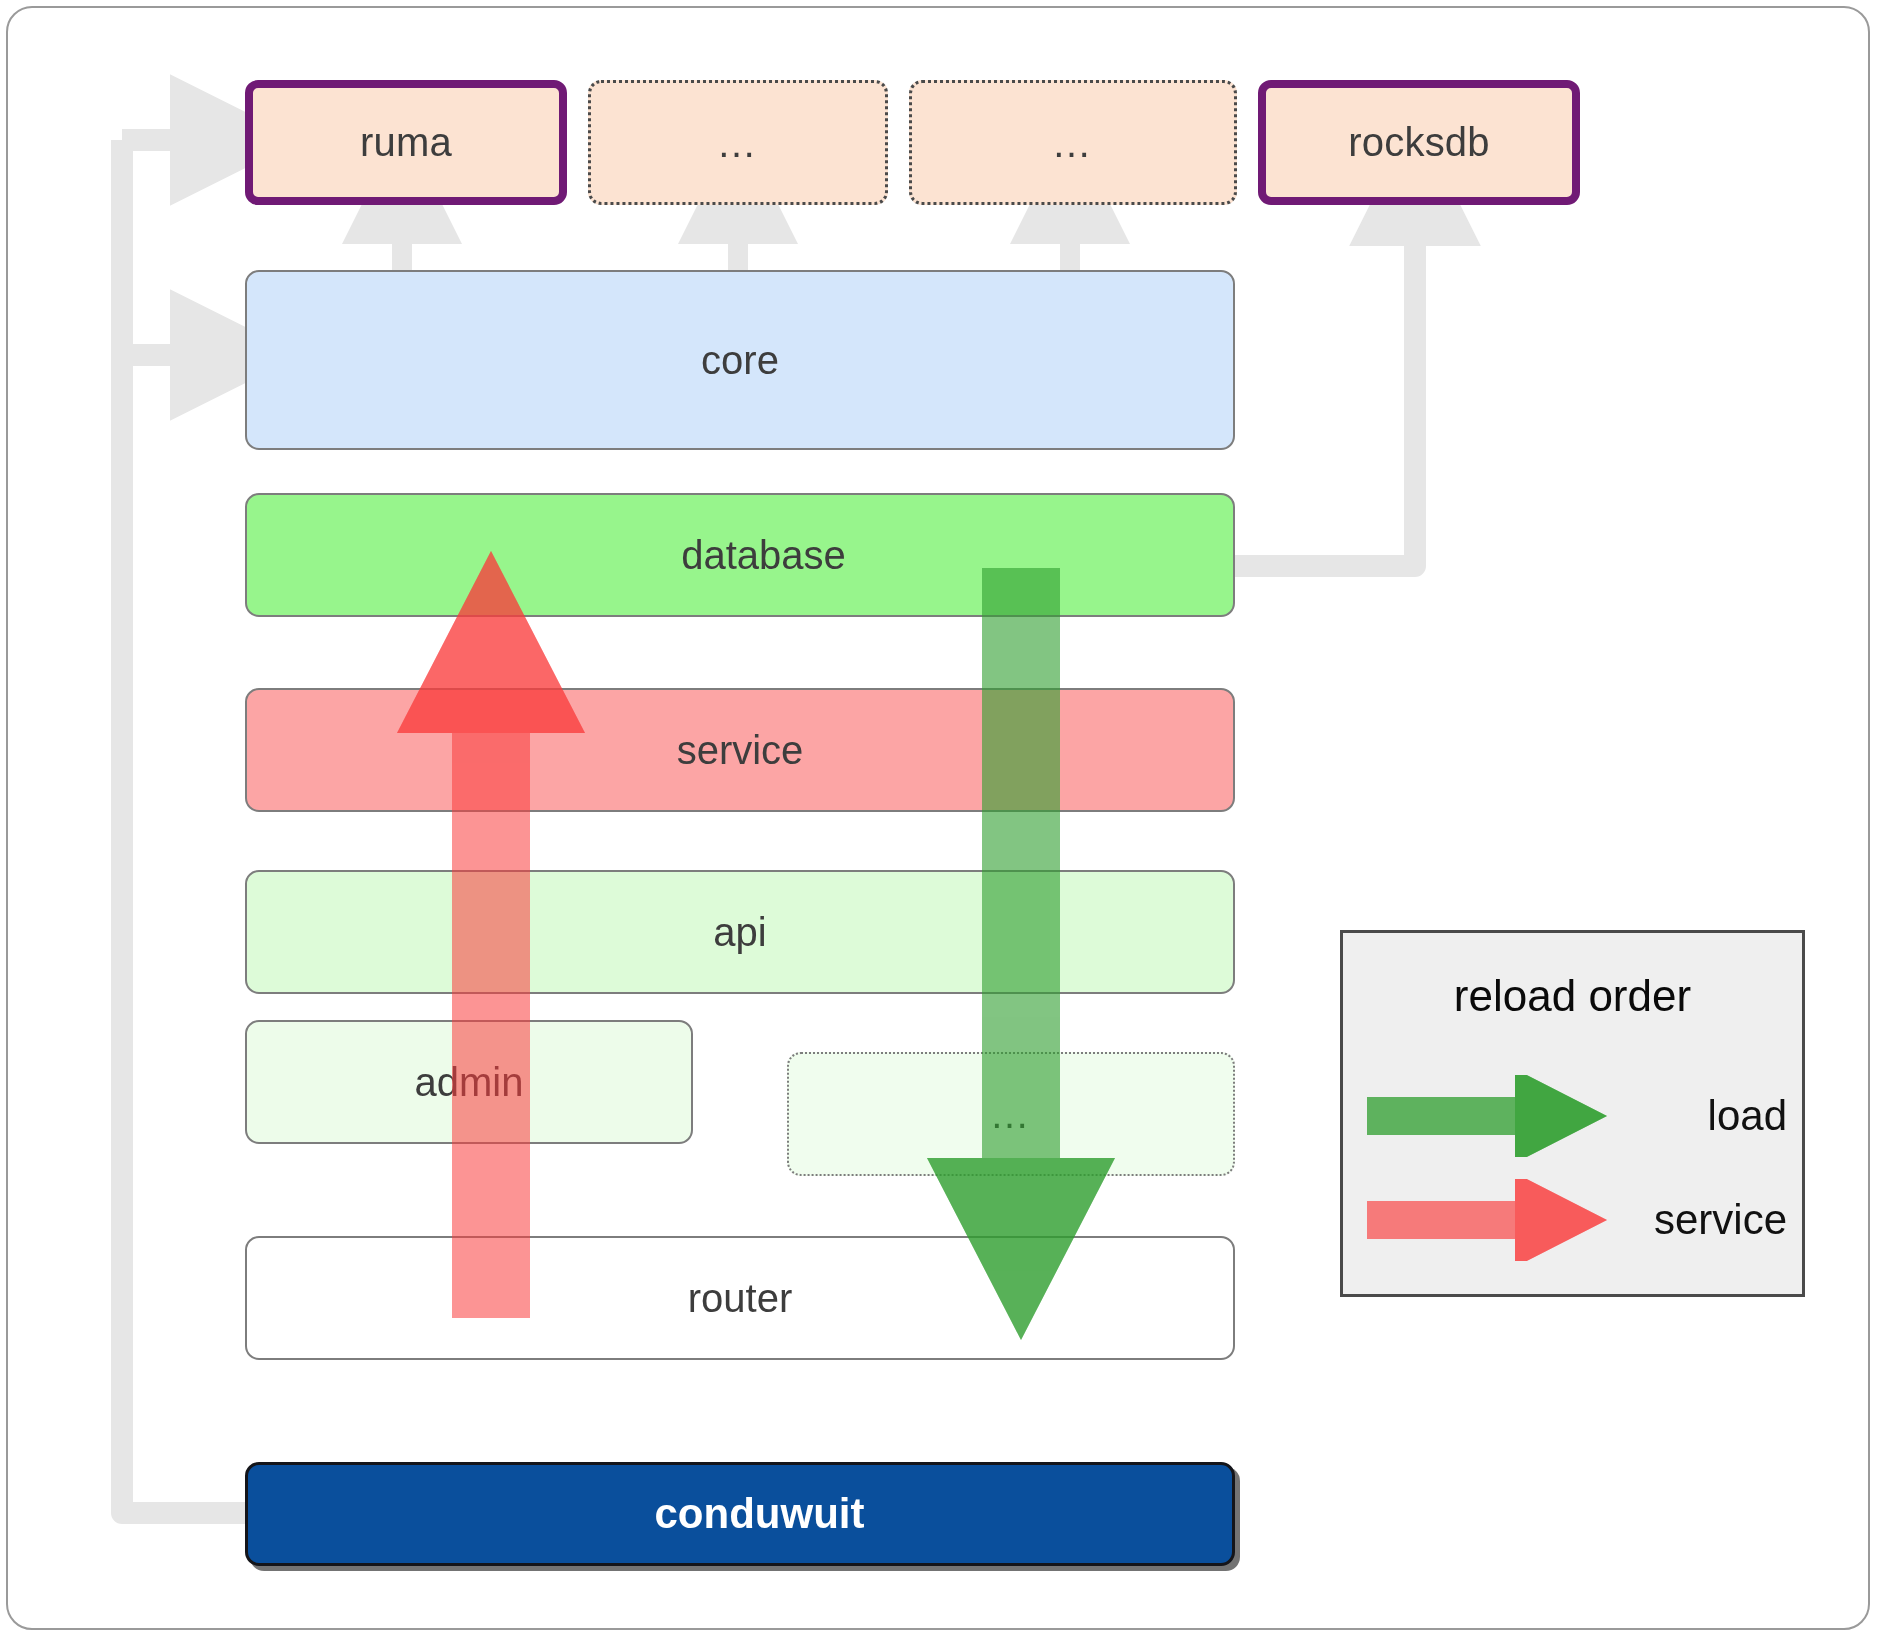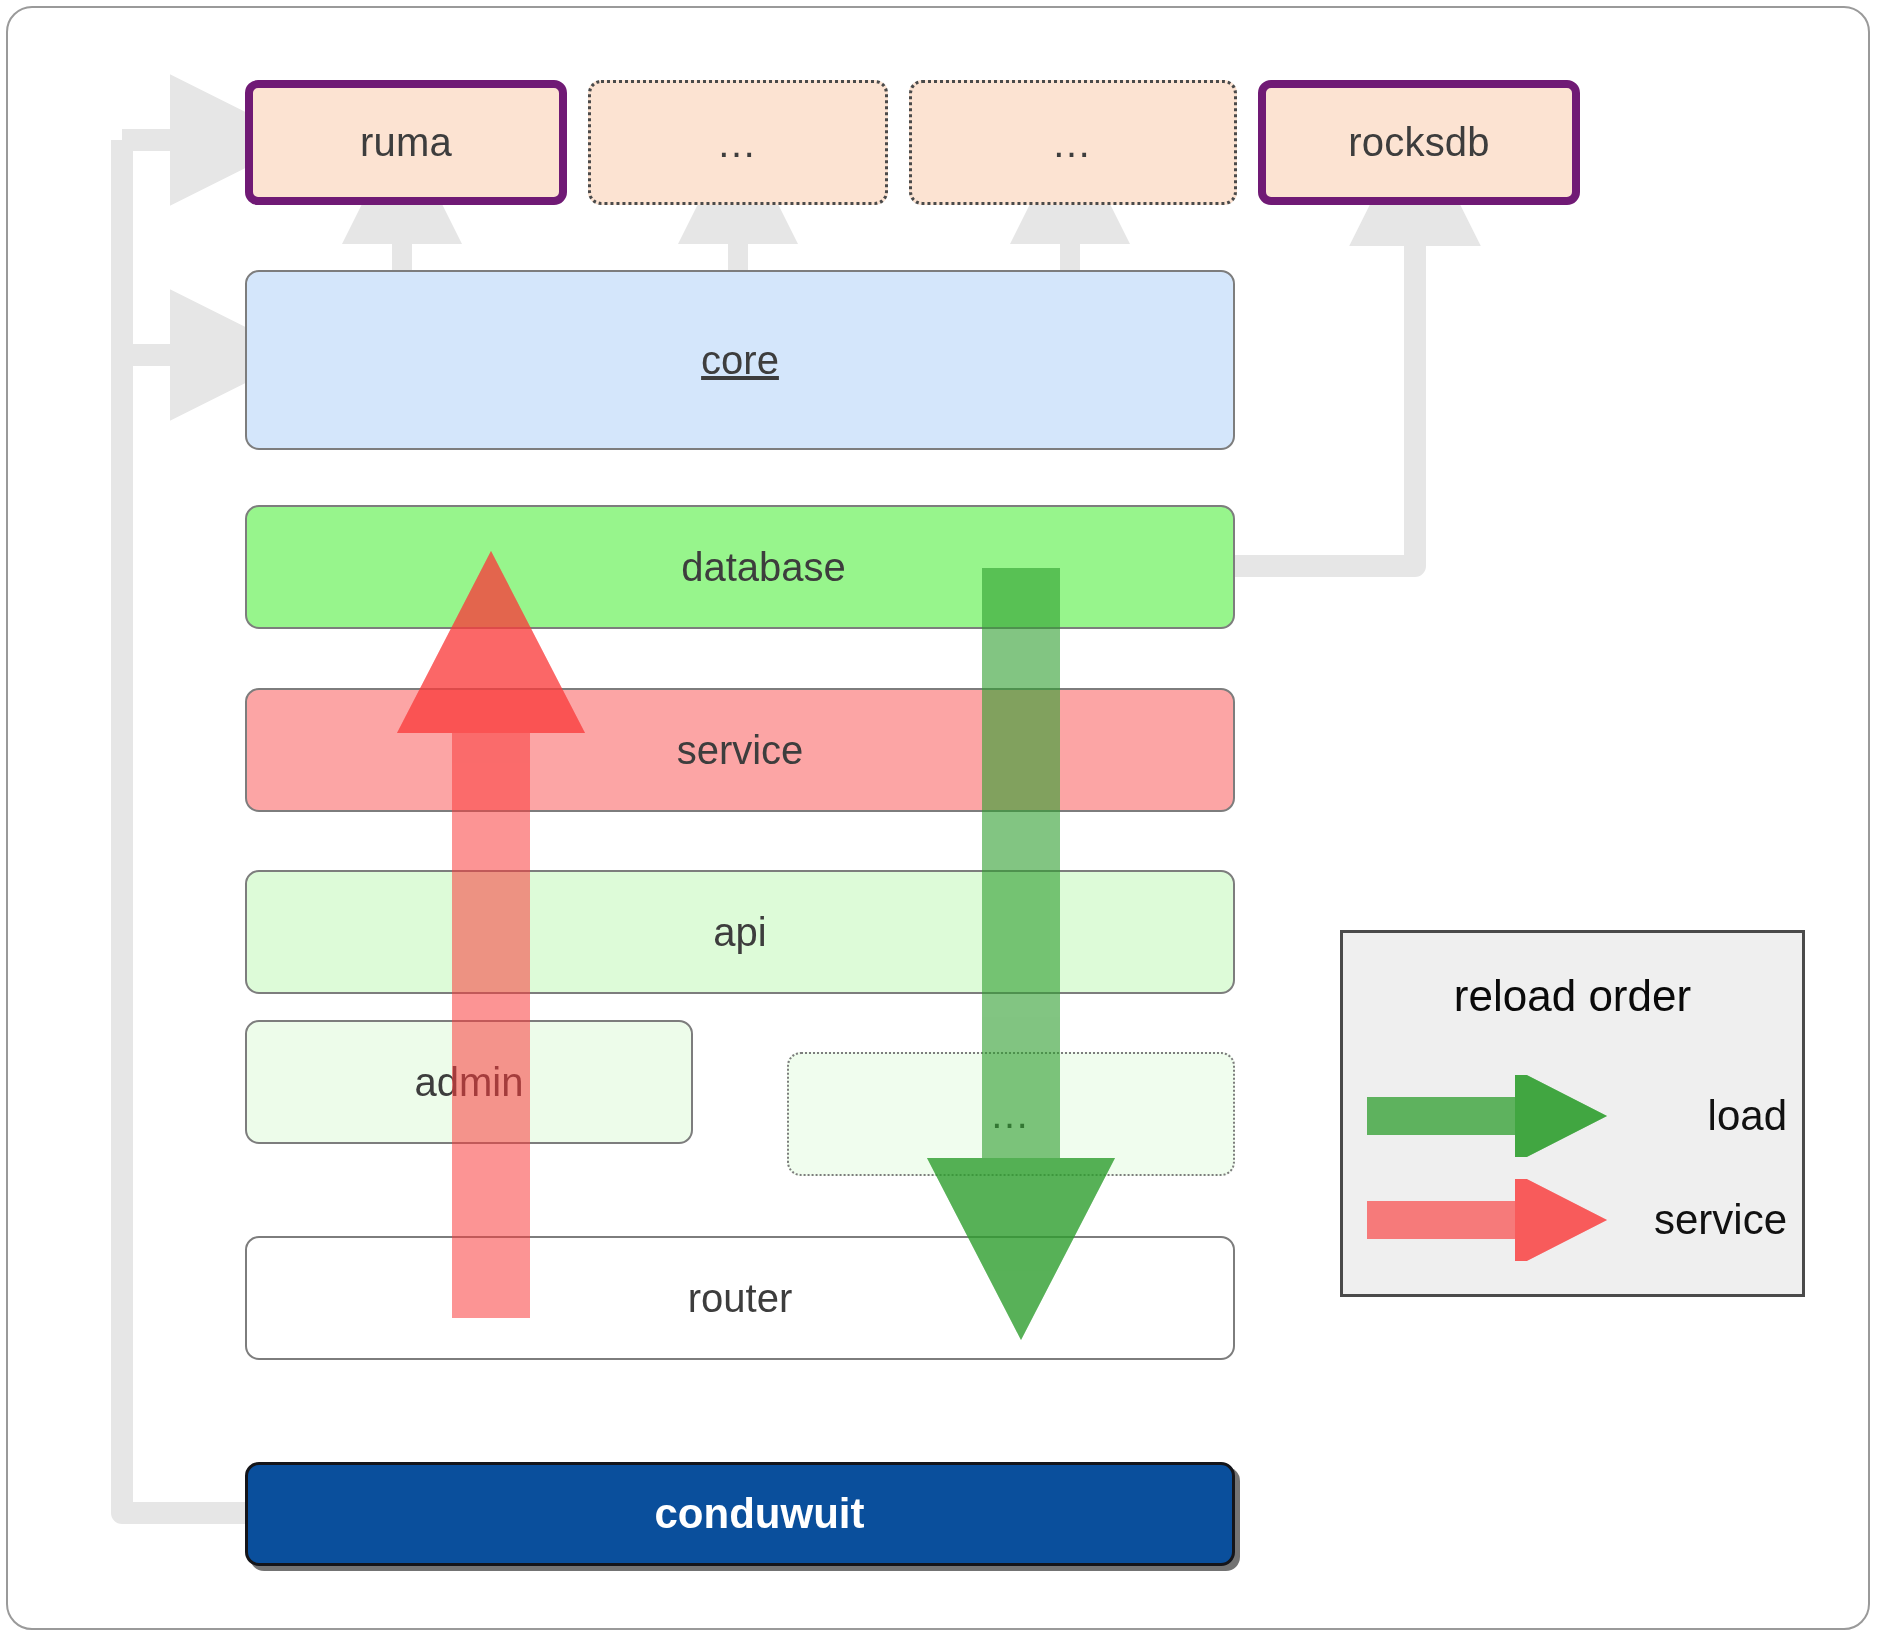--- a/index.html
+++ b/index.html
@@ -216,25 +216,25 @@
   </div>
 
   <div class="node dep dotted" id="dep-3" style="left:909px; width:328px;">
     <span class="dots">…</span>
   </div>
 
   <div class="node dep" id="dep-rocksdb" style="left:1258px; width:322px;">
     <span>rocksdb</span>
   </div>
 
-  <div class="layer" id="core-box" style="top:270px; height:180px;text-decoration:underline;">
+  <div class="layer" id="core-box" style="top:270px; height:180px;">
     <span>core</span>
   </div>
 
-  <div class="layer" id="db-box" style="top:505px; height:124px;padding-left:47px;">
+  <div class="layer" id="db-box" style="top:493px; height:124px;padding-left:47px;">
     <span>database</span>
   </div>
 
   <div class="layer" id="svc-box" style="top:688px; height:124px;">
     <span>service</span>
   </div>
 
   <div class="layer" id="api-box" style="top:870px; height:124px;">
     <span>api</span>
   </div>

